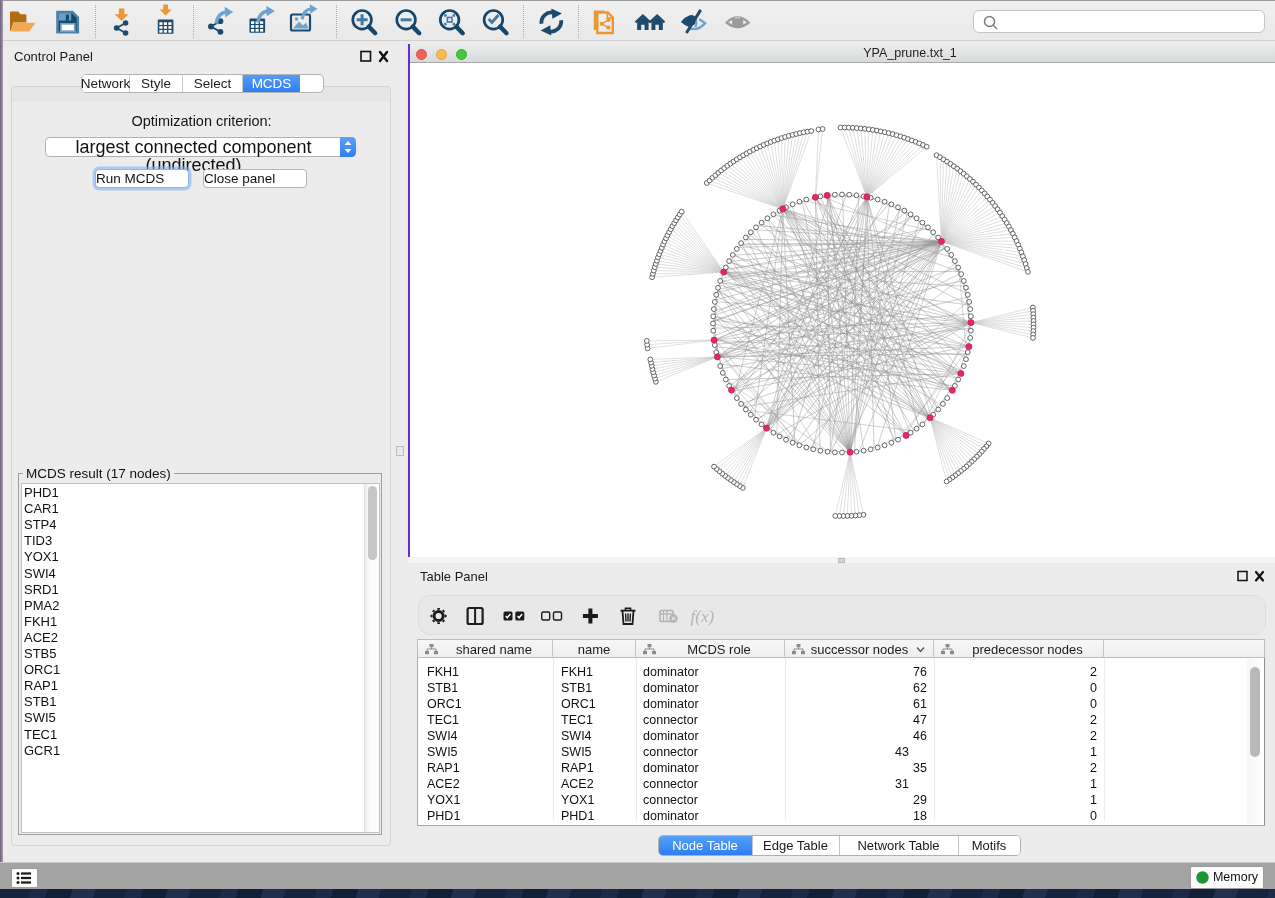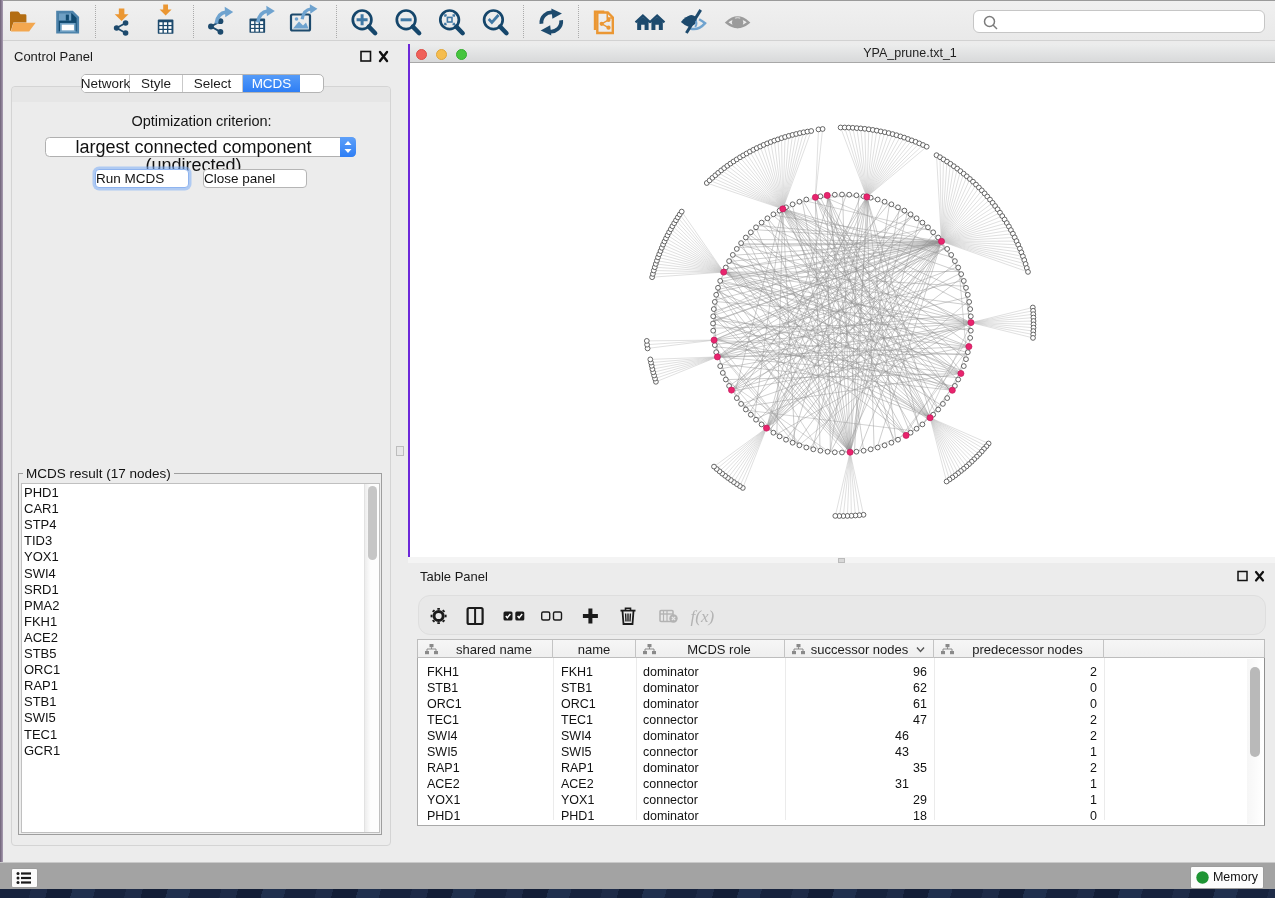--- a/index.html
+++ b/index.html
@@ -688,21 +688,21 @@
 <div class="tbody">
 <div class="vgrid" style="left:135px"></div>
 <div class="vgrid" style="left:218px"></div>
 <div class="vgrid" style="left:367px"></div>
 <div class="vgrid" style="left:516px"></div>
 <div class="vgrid" style="left:686px"></div>
 <div class="trow" style="top:6px">
         <span class="tcell" style="left:9px">FKH1</span>
         <span class="tcell" style="left:143px">FKH1</span>
         <span class="tcell" style="left:225px">dominator</span>
-        <span class="tcell" style="left:459px;width:50px;text-align:right">96</span>
+        <span class="tcell" style="left:459px;width:50px;text-align:right">76</span>
         <span class="tcell" style="left:629px;width:50px;text-align:right">2</span>
       </div>
 <div class="trow" style="top:22px">
         <span class="tcell" style="left:9px">STB1</span>
         <span class="tcell" style="left:143px">STB1</span>
         <span class="tcell" style="left:225px">dominator</span>
         <span class="tcell" style="left:459px;width:50px;text-align:right">62</span>
         <span class="tcell" style="left:629px;width:50px;text-align:right">0</span>
       </div>
 <div class="trow" style="top:38px">
@@ -716,21 +716,21 @@
         <span class="tcell" style="left:9px">TEC1</span>
         <span class="tcell" style="left:143px">TEC1</span>
         <span class="tcell" style="left:225px">connector</span>
         <span class="tcell" style="left:459px;width:50px;text-align:right">47</span>
         <span class="tcell" style="left:629px;width:50px;text-align:right">2</span>
       </div>
 <div class="trow" style="top:70px">
         <span class="tcell" style="left:9px">SWI4</span>
         <span class="tcell" style="left:143px">SWI4</span>
         <span class="tcell" style="left:225px">dominator</span>
-        <span class="tcell" style="left:459px;width:50px;text-align:center">46</span>
+        <span class="tcell" style="left:459px;width:50px;text-align:right">46</span>
         <span class="tcell" style="left:629px;width:50px;text-align:right">2</span>
       </div>
 <div class="trow" style="top:86px">
         <span class="tcell" style="left:9px">SWI5</span>
         <span class="tcell" style="left:143px">SWI5</span>
         <span class="tcell" style="left:225px">connector</span>
         <span class="tcell" style="left:459px;width:50px;text-align:center">43</span>
         <span class="tcell" style="left:629px;width:50px;text-align:right">1</span>
       </div>
 <div class="trow" style="top:102px">
@@ -757,20 +757,26 @@
 <div class="trow" style="top:150px">
         <span class="tcell" style="left:9px">PHD1</span>
         <span class="tcell" style="left:143px">PHD1</span>
         <span class="tcell" style="left:225px">dominator</span>
         <span class="tcell" style="left:459px;width:50px;text-align:right">18</span>
         <span class="tcell" style="left:629px;width:50px;text-align:right">0</span>
       </div>
 <div class="tscroll">
         <div class="tsthumb"></div>
       </div>
+</div>
+<div class="btabs">
+<div class="btab sel" style="width:94px">Node Table</div>
+<div class="btab" style="width:87px">Edge Table</div>
+<div class="btab" style="width:119px">Network Table</div>
+<div class="btab" style="width:61px">Motifs</div>
 </div>
 </div>
 <div class="abs statusbar">
     <div class="listbtn">
       <svg width="25" height="18" viewBox="0 0 25 18">
         <g fill="#1a1a1a">
           <circle cx="6" cy="4.5" r="1.5"></circle>
           <circle cx="6" cy="9" r="1.5"></circle>
           <circle cx="6" cy="13.5" r="1.5"></circle>
           <rect x="9" y="3.4" width="10" height="2.2"></rect>

